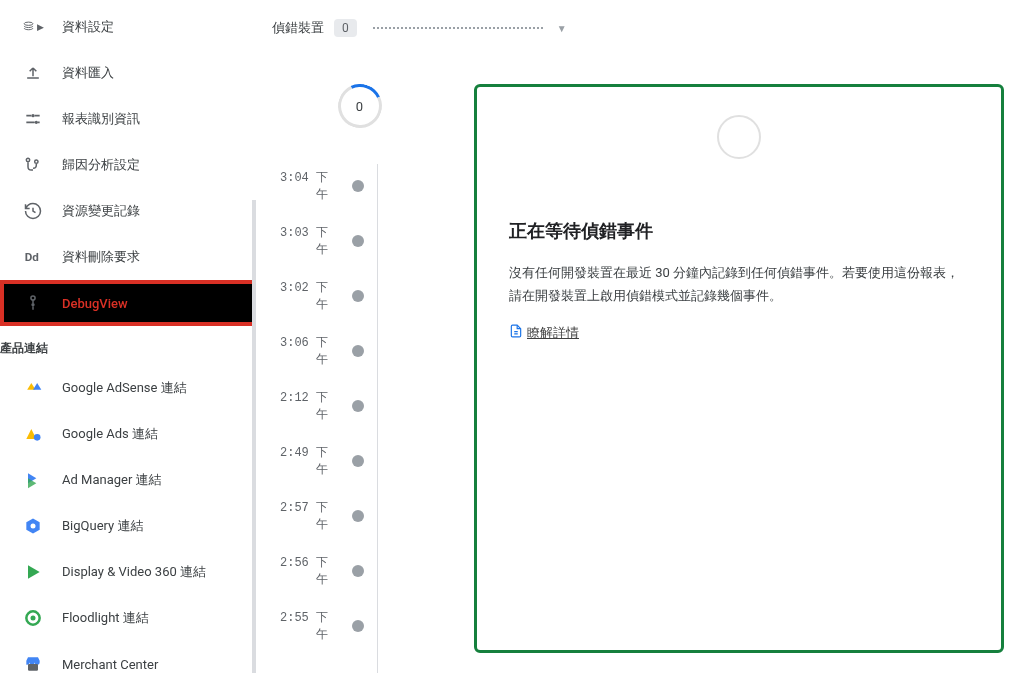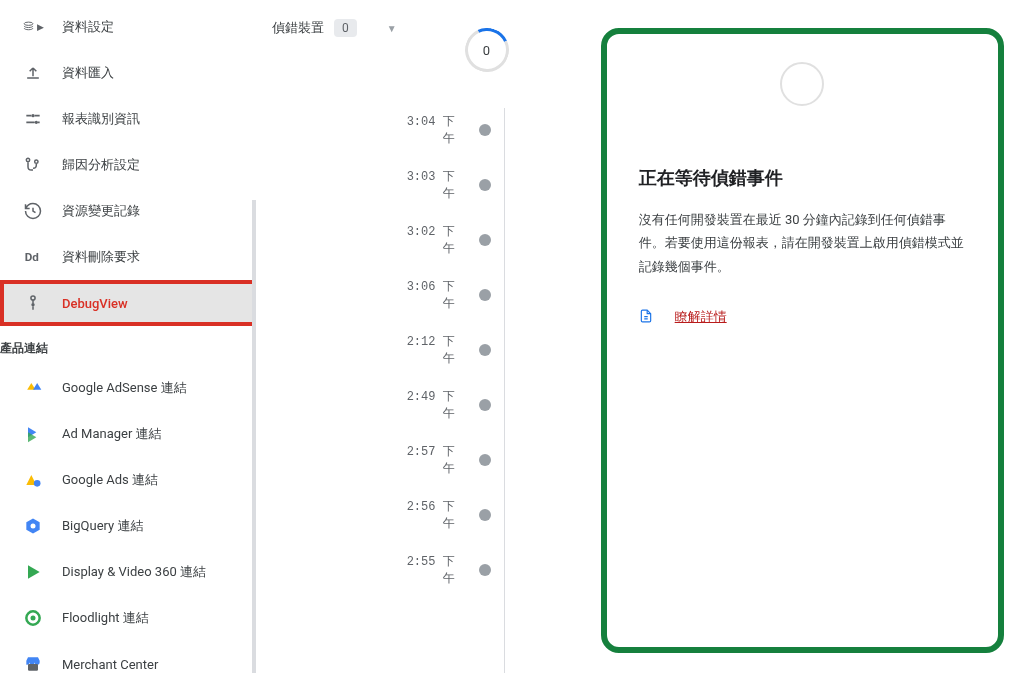--- a/index.html
+++ b/index.html
@@ -46,34 +46,34 @@
     align-items: center;
     justify-content: center;
     color: #5f6368;
     flex-shrink: 0;
   }
   .nav-label { color: #3c4043; font-size: 13px; }
   .nav-item.active .nav-label { color: #d93025; font-weight: 500; }
   .nav-item.highlighted {
     outline: 4px solid #d93025;
     outline-offset: -4px;
-    background: #e5e5e5;
+    background: #000000;
   }
   .section-header {
     font-size: 12px;
     font-weight: 700;
     color: #3c4043;
     padding: 14px 0 8px 0;
   }
 
   
   .main {
     flex: 1;
     display: flex;
-    flex-direction: row;
+    flex-direction: column;
     padding: 0 20px 0 14px;
   }
   .topbar {
     display: flex;
     align-items: center;
     height: 56px;
     gap: 10px;
     padding-left: 2px;
   }
   .topbar-label { font-size: 13px; color: #3c4043; }
@@ -145,41 +145,41 @@
     width: 12px; height: 12px; border-radius: 50%;
     background: #9aa0a6;
     position: relative;
     left: 4px;
     z-index: 2;
   }
 
   
   .panel {
     flex: 1;
-    border: 6px solid #15803d;
-    border-radius: 18px;
+    border: 3px solid #15803d;
+    border-radius: 6px;
     margin-top: 28px;
     margin-bottom: 20px;
     padding: 28px 32px;
     min-width: 0;
   }
   .placeholder-circle {
     width: 44px; height: 44px; border-radius: 50%;
     border: 2px solid #e0e0e0;
     margin: 0 auto 60px;
   }
   .panel-title { font-size: 18px; color: #202124; margin-bottom: 18px; }
-  .panel-text { font-size: 13px; color: #3c4043; line-height: 1.8; margin-bottom: 30px; }
+  .panel-text { font-size: 13px; color: #3c4043; line-height: 1.8; margin-bottom: 16px; }
   .learn-link {
-    color: #b91c1c;
+    color: #404040;
     text-decoration: underline;
     font-size: 13px;
     display: inline-flex;
     align-items: center;
-    gap: 22px;
+    gap: 4px;
   }
   .doc-icon { color: #1a73e8; }
 </style>
 </head>
 <body>
 
 <nav class="sidebar">
   <div class="sidebar-track"></div>
 
   <div id="sidebar-top">
@@ -249,32 +249,32 @@
         <span class="nav-icon">
           <svg width="20" height="20" viewBox="0 0 24 24">
             <use href="#i-adsense"></use>
           </svg>
         </span>
         <span class="nav-label">Google AdSense 連結</span>
       </div>
       <div class="nav-item">
         <span class="nav-icon">
           <svg width="20" height="20" viewBox="0 0 24 24">
+            <use href="#i-ads"></use>
+          </svg>
+        </span>
+        <span class="nav-label">Google Ads 連結</span>
+      </div>
+      <div class="nav-item">
+        <span class="nav-icon">
+          <svg width="20" height="20" viewBox="0 0 24 24">
             <use href="#i-admgr"></use>
           </svg>
         </span>
         <span class="nav-label">Ad Manager 連結</span>
-      </div>
-      <div class="nav-item">
-        <span class="nav-icon">
-          <svg width="20" height="20" viewBox="0 0 24 24">
-            <use href="#i-ads"></use>
-          </svg>
-        </span>
-        <span class="nav-label">Google Ads 連結</span>
       </div>
       <div class="nav-item">
         <span class="nav-icon">
           <svg width="20" height="20" viewBox="0 0 24 24">
             <use href="#i-bigquery"></use>
           </svg>
         </span>
         <span class="nav-label">BigQuery 連結</span>
       </div>
       <div class="nav-item">

